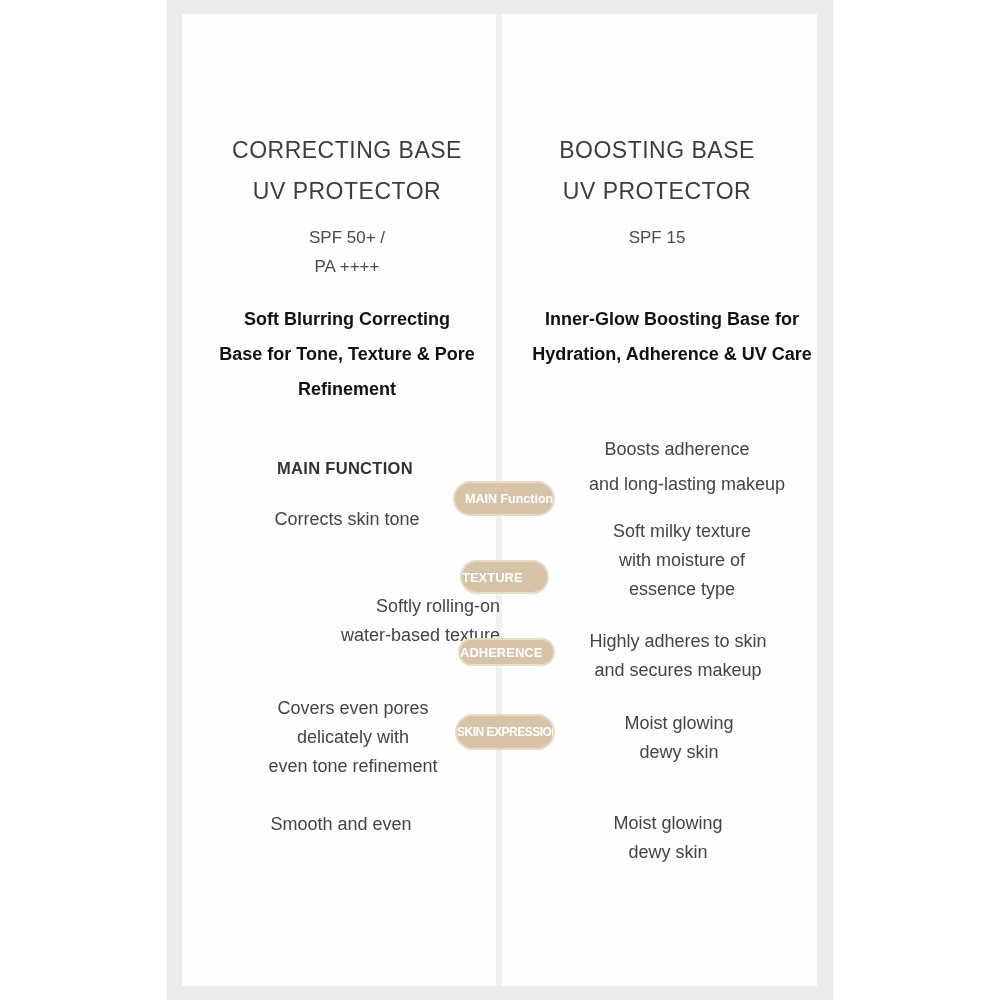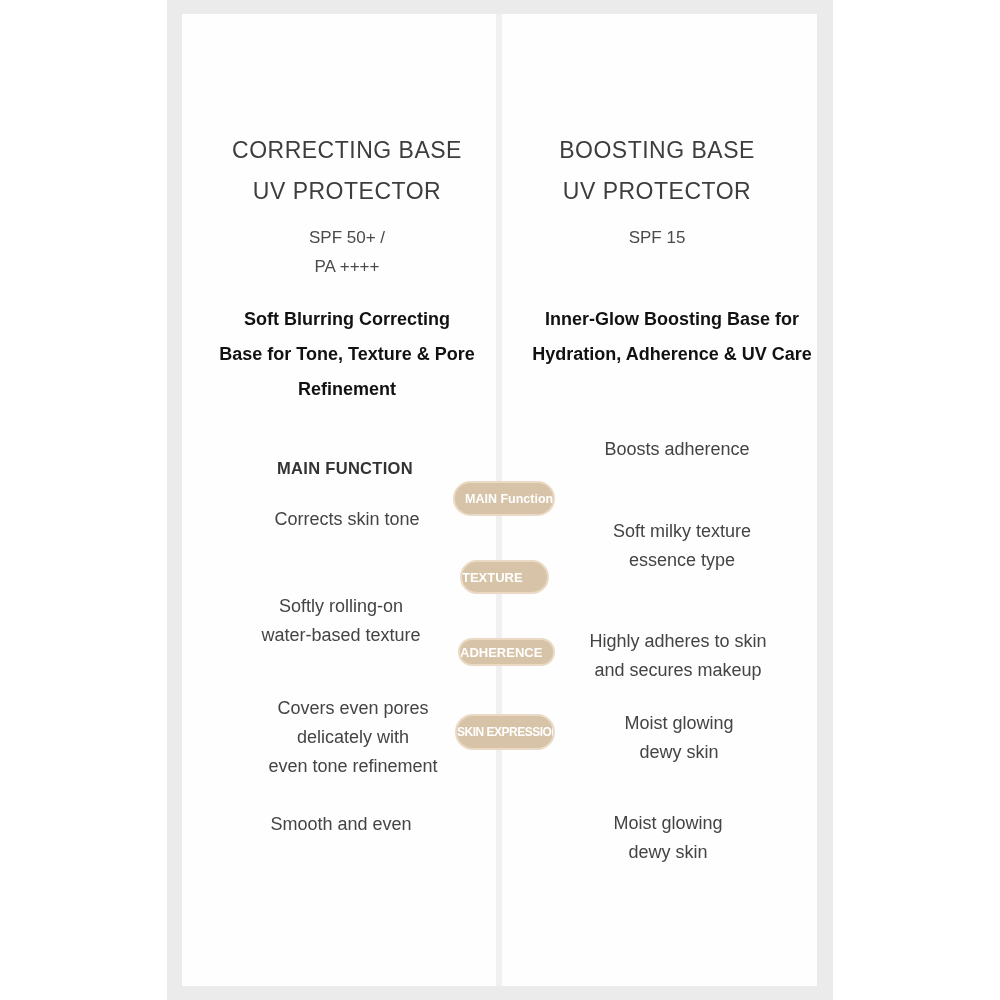--- a/index.html
+++ b/index.html
@@ -33,21 +33,21 @@
   <div>SPF 50+ /</div>
   <div>PA ++++</div>
 </div>
 <div class="t sub" style="left:182px;width:330px;top:302px;">
   <div>Soft Blurring Correcting</div>
   <div>Base for Tone, Texture &amp; Pore</div>
   <div>Refinement</div>
 </div>
 <div class="t mf" style="left:182px;width:326px;top:459px;">MAIN FUNCTION</div>
 <div class="t desc" style="left:182px;width:330px;top:505px;">Corrects skin tone</div>
-<div class="t desc" style="left:182px;width:318px;top:592px;">
+<div class="t desc" style="left:182px;width:318px;top:592px;text-align:right;">
   <div>Softly rolling-on</div>
   <div>water-based texture</div>
 </div>
 <div class="t desc" style="left:182px;width:342px;top:694px;">
   <div>Covers even pores</div>
   <div>delicately with</div>
   <div>even tone refinement</div>
 </div>
 <div class="t desc" style="left:182px;width:318px;top:810px;">
   <div>Smooth and even</div>
@@ -57,23 +57,25 @@
   <div>BOOSTING BASE</div>
   <div>UV PROTECTOR</div>
 </div>
 <div class="t spf" style="left:502px;width:310px;top:223px;">SPF 15</div>
 <div class="t sub" style="left:512px;width:320px;top:302px;">
   <div>Inner-Glow Boosting Base for</div>
   <div>Hydration, Adherence &amp; UV Care</div>
 </div>
 <div class="t desc" style="left:548px;width:270px;top:432px;line-height:35px;">
   <div style="margin-right:12px;">Boosts adherence</div>
+  <div style="margin-left:8px;">and long-lasting makeup</div>
 </div>
 <div class="t desc" style="left:552px;width:260px;top:517px;">
   <div>Soft milky texture</div>
+  <div>with moisture of</div>
   <div>essence type</div>
 </div>
 <div class="t desc" style="left:548px;width:260px;top:627px;">
   <div>Highly adheres to skin</div>
   <div>and secures makeup</div>
 </div>
 <div class="t desc" style="left:548px;width:262px;top:709px;">
   <div>Moist glowing</div>
   <div>dewy skin</div>
 </div>

